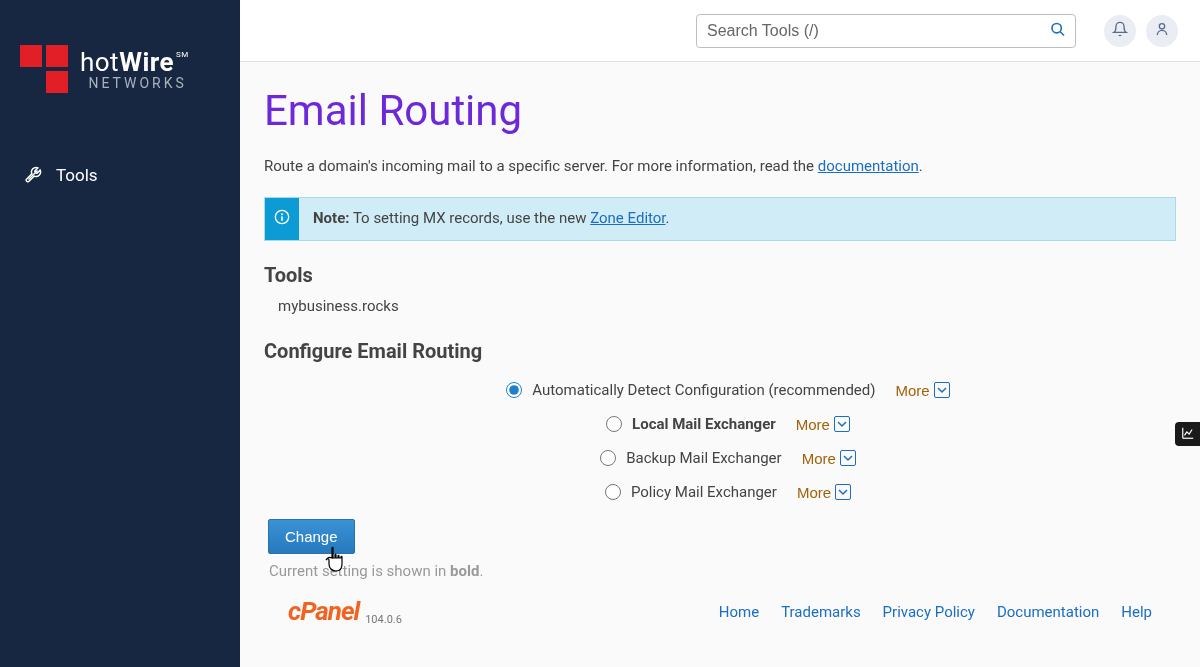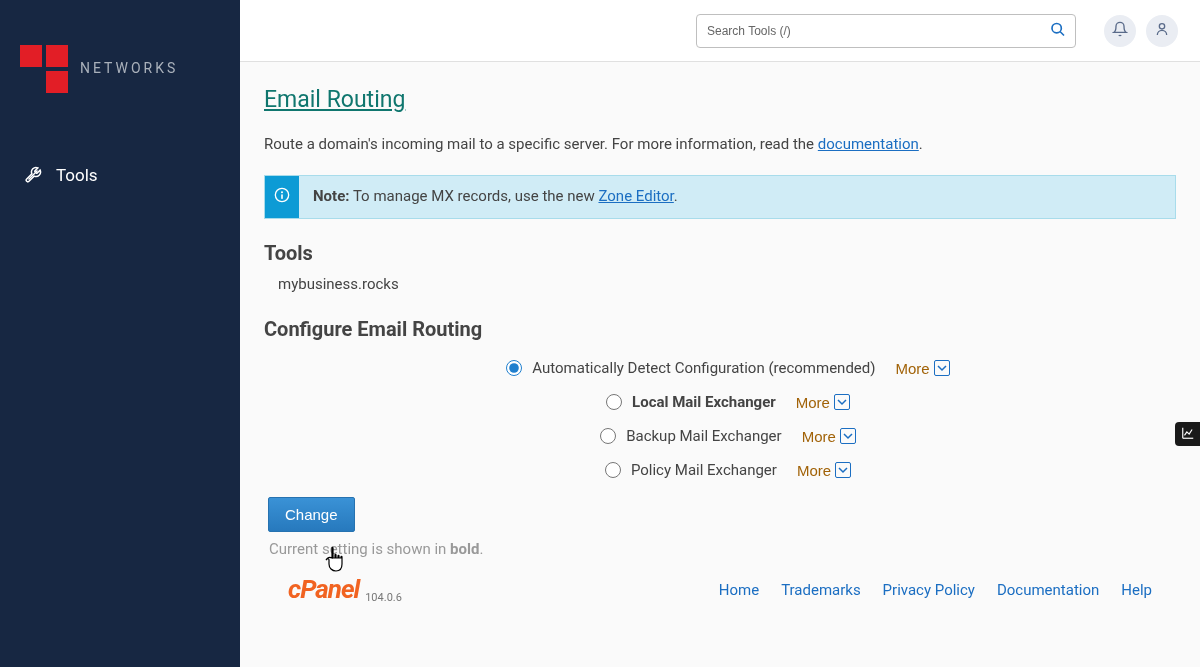--- a/index.html
+++ b/index.html
@@ -103,21 +103,21 @@
       position: relative;
       width: 380px;
       margin-right: 18px;
     }
     .search-input {
       width: 100%;
       height: 34px;
       border: 1px solid #bfbfbf;
       border-radius: 4px;
       padding: 0 36px 0 10px;
-      font-size: 12px;
+      font-size: 16px;
       color: #555;
     }
     .search-input::placeholder {
       color: #666;
     }
     .search-icon-btn {
       position: absolute;
       right: 6px;
       top: 50%;
       transform: translateY(-50%);
@@ -139,25 +139,24 @@
       cursor: pointer;
       border: none;
     }
     .content {
       flex: 1;
       background: #fafafa;
       padding: 24px 24px 0 24px;
       overflow: auto;
     }
     .page-title {
-      font-size: 23px;
-      color: #0f766e;
+      font-size: 42px;
+      color: #6d28d9;
       font-weight: 400;
       margin-bottom: 22px;
-      text-decoration: underline;
     }
     .description {
       font-size: 15px;
       color: #444;
       margin-bottom: 22px;
     }
     .description a {
       color: #1b6ec2;
       text-decoration: underline;
     }
@@ -317,20 +316,21 @@
 <div class="sidebar">
   <div class="logo-area">
     <span class="logo-squares">
       <svg width="48" height="48" viewBox="0 0 48 48">
         <rect x="0" y="0" width="22" height="22" fill="#e21e26"></rect>
         <rect x="26" y="0" width="22" height="22" fill="#e21e26"></rect>
         <rect x="26" y="26" width="22" height="22" fill="#e21e26"></rect>
       </svg>
     </span>
     <span class="logo-text">
+      <div class="brand"><span class="hot">hot</span><span class="wire">Wire</span><span class="sm">SM</span></div>
       <div class="networks">NETWORKS</div>
     </span>
   </div>
   <div class="sidebar-nav">
     <div class="sidebar-item">
       <span class="icon">
         <svg width="18" height="18" viewBox="0 0 24 24" fill="none" stroke="#fff" stroke-width="2">
           <path d="M14.7 6.3a1 1 0 0 0 0 1.4l1.6 1.6a1 1 0 0 0 1.4 0l3.77-3.77a6 6 0 0 1-7.94 7.94l-6.91 6.91a2.12 2.12 0 0 1-3-3l6.91-6.91a6 6 0 0 1 7.94-7.94l-3.76 3.76z"></path>
           <path d="M6 18 L18 6"></path>
         </svg>
@@ -382,21 +382,21 @@
       <div class="icon-box">
         <span>
           <svg width="16" height="16" viewBox="0 0 24 24" fill="#fff">
             <circle cx="12" cy="12" r="10" fill="none" stroke="#fff" stroke-width="2"></circle>
             <circle cx="12" cy="8" r="1.5"></circle>
             <rect x="10.8" y="11" width="2.4" height="7" rx="1"></rect>
           </svg>
         </span>
       </div>
       <div class="text">
-        <span class="note-label">Note:</span><span> To manage MX records, use the new </span><a href="#">Zone Editor</a><span>.</span>
+        <span class="note-label">Note:</span><span> To setting MX records, use the new </span><a href="#">Zone Editor</a><span>.</span>
       </div>
     </div>
 
     <h2 class="section-heading">Tools</h2>
     <div class="domain-value">mybusiness.rocks</div>
 
     <h2 class="section-heading">Configure Email Routing</h2>
 
     <div class="radio-row">
       <input type="radio" name="routing" checked="" style="">

